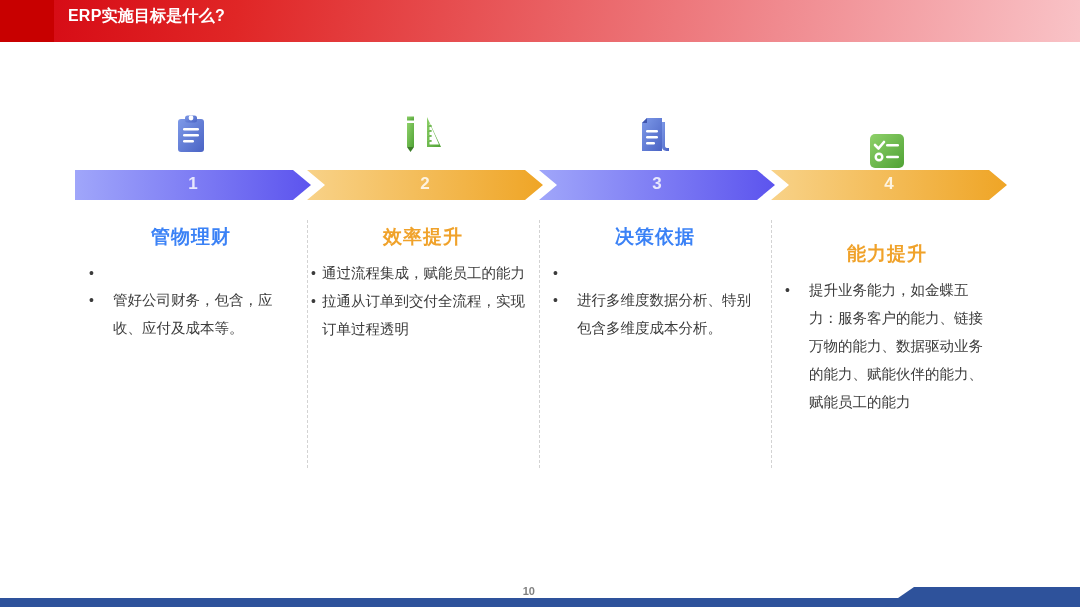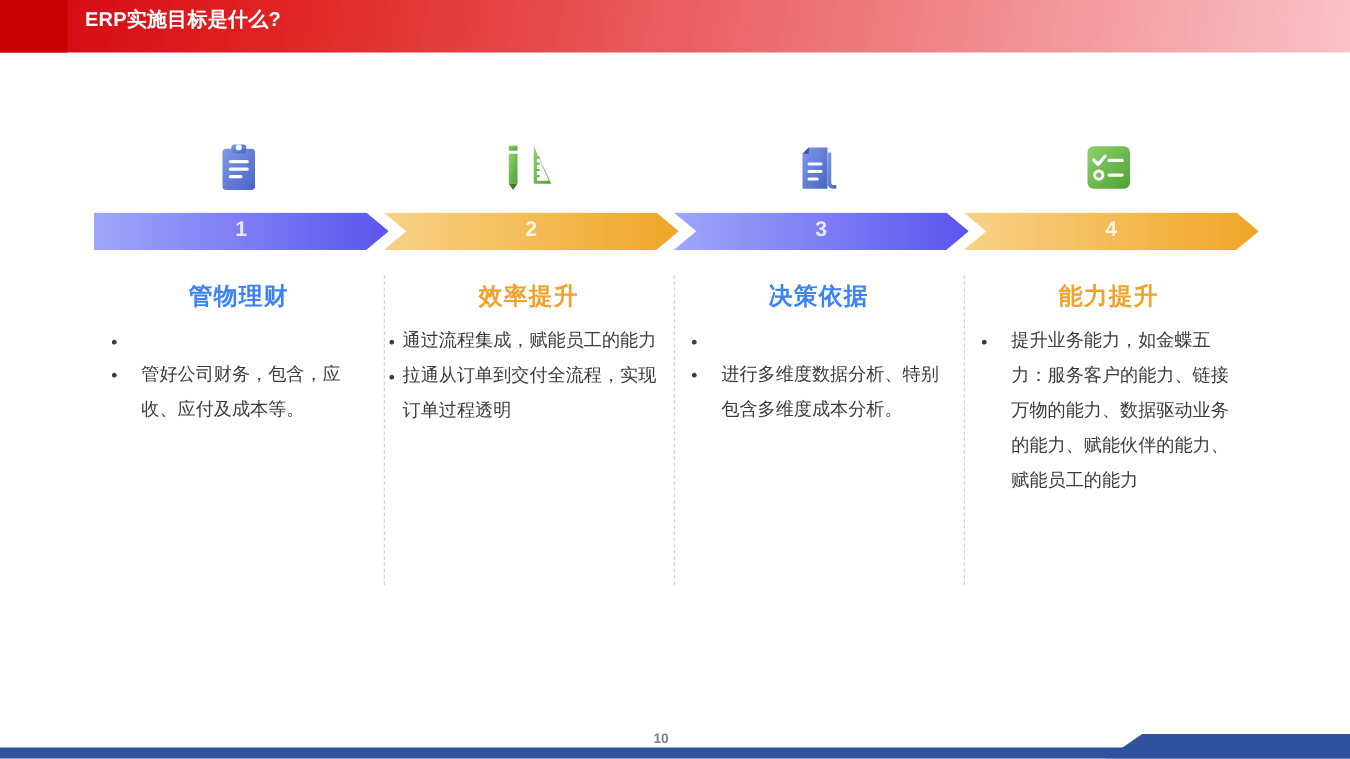--- a/index.html
+++ b/index.html
@@ -45,21 +45,21 @@
   .stage {
     position: absolute;
     left: 0;
     top: 42px;
     width: 1080px;
     height: 541px;
   }
   .col-1 { left: 75px; }
   .col-2 { left: 307px; }
   .col-3 { left: 539px; }
-  .col-4 { left: 771px; }
+  .col-4 { left: 771px; margin-top: 17px; }
 
   
   .divider {
     position: absolute;
     top: 178px;
     width: 0;
     height: 248px;
     border-left: 1px dashed #d3d3d3;
   }
   .div-1 { left: 307px; }

